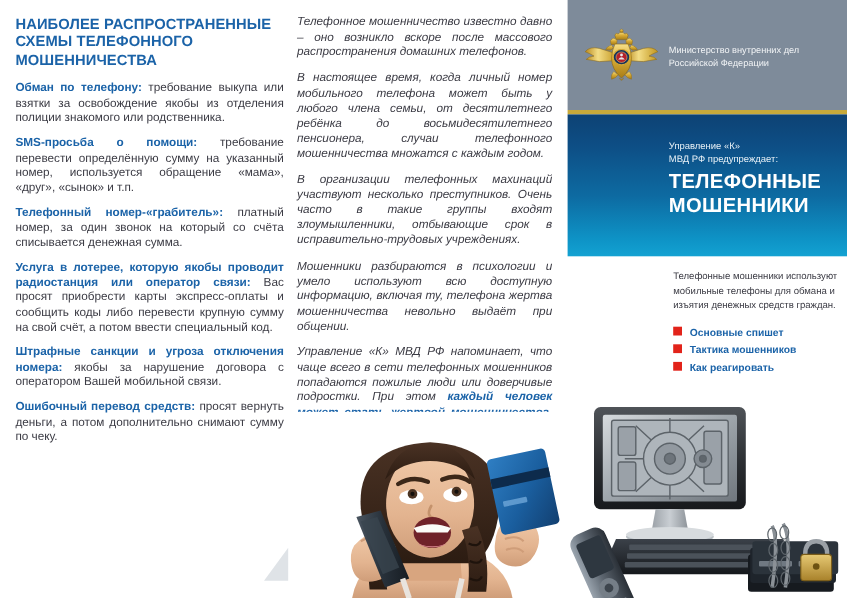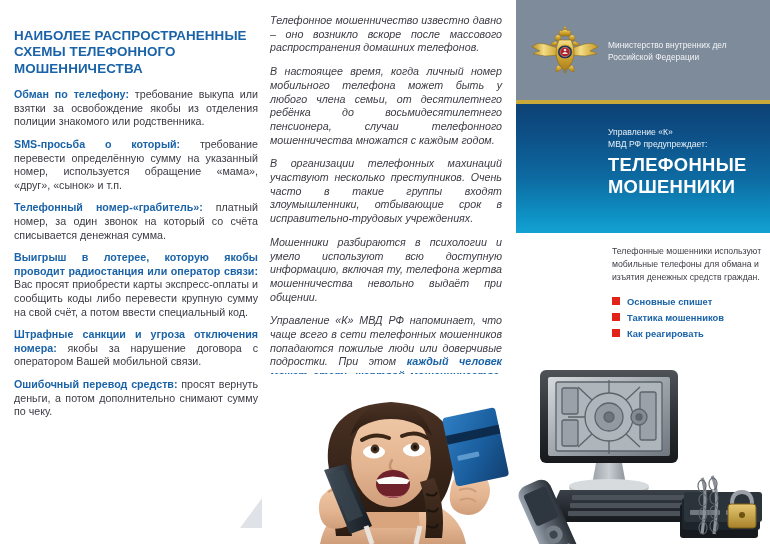--- a/index.html
+++ b/index.html
@@ -13,21 +13,21 @@
     height: 544px;
     overflow: hidden;
     background: #ffffff;
     font-family: "Liberation Sans", "DejaVu Sans", sans-serif;
   }
 
   
   #left-col {
     position: absolute;
     left: 14px;
-    top: 28px;
+    top: 14px;
     width: 244px;
   }
   #left-title {
     color: #1b63a8;
     font-weight: bold;
     font-size: 13.4px;
     line-height: 16.4px;
     letter-spacing: 0.1px;
     margin: 0 0 11px 0;
   }
@@ -186,23 +186,23 @@
 </style>
 </head>
 <body>
 
 <div id="page">
 
   <div id="left-col">
     <div id="left-title">НАИБОЛЕЕ РАСПРОСТРАНЕННЫЕ СХЕМЫ ТЕЛЕФОННОГО МОШЕННИЧЕСТВА</div>
 
     <p class="lp"><b>Обман по телефону:</b><span> требование выкупа или взятки за освобождение якобы из отделения полиции знакомого или родственника.</span></p>
-    <p class="lp"><b>SMS-просьба о который:</b><span> требование перевести определённую сумму на указанный номер, используется обращение «мама», «друг», «сынок» и т.п.</span></p>
+    <p class="lp"><b>SMS-просьба о помощи:</b><span> требование перевести определённую сумму на указанный номер, используется обращение «мама», «друг», «сынок» и т.п.</span></p>
     <p class="lp"><b>Телефонный номер-«грабитель»:</b><span> платный номер, за один звонок на который со счёта списывается денежная сумма.</span></p>
-    <p class="lp"><b>Выигрыш в лотерее, которую якобы проводит радиостанция или оператор связи:</b><span> Вас просят приобрести карты экспресс-оплаты и сообщить коды либо перевести крупную сумму на свой счёт, а потом ввести специальный код.</span></p>
+    <p class="lp"><b>Услуга в лотерее, которую якобы проводит радиостанция или оператор связи:</b><span> Вас просят приобрести карты экспресс-оплаты и сообщить коды либо перевести крупную сумму на свой счёт, а потом ввести специальный код.</span></p>
     <p class="lp"><b>Штрафные санкции и угроза отключения номера:</b><span> якобы за нарушение договора с оператором Вашей мобильной связи.</span></p>
     <p class="lp"><b>Ошибочный перевод средств:</b><span> просят вернуть деньги, а потом дополнительно снимают сумму по чеку.</span></p>
   </div>
 
   <div id="mid-col">
     <p class="mp">Телефонное мошенничество известно давно – оно возникло вскоре после массового распространения домашних телефонов.</p>
     <p class="mp">В настоящее время, когда личный номер мобильного телефона может быть у любого члена семьи, от десятилетнего ребёнка до восьмидесятилетнего пенсионера, случаи телефонного мошенничества множатся с каждым годом.</p>
     <p class="mp">В организации телефонных махинаций участвуют несколько преступников. Очень часто в такие группы входят злоумышленники, отбывающие срок в исправительно-трудовых учреждениях.</p>
     <p class="mp">Мошенники разбираются в психологии и умело используют всю доступную информацию, включая ту, телефона жертва мошенничества невольно выдаёт при общении.</p>
     <p class="mp"><span>Управление «К» МВД РФ напоминает, что чаще всего в сети телефонных мошенников попадаются пожилые люди или доверчивые подростки. При этом </span><b>каждый человек может стать жертвой мошенничества, если не будет следовать простым правилам безопасности.</b></p>

